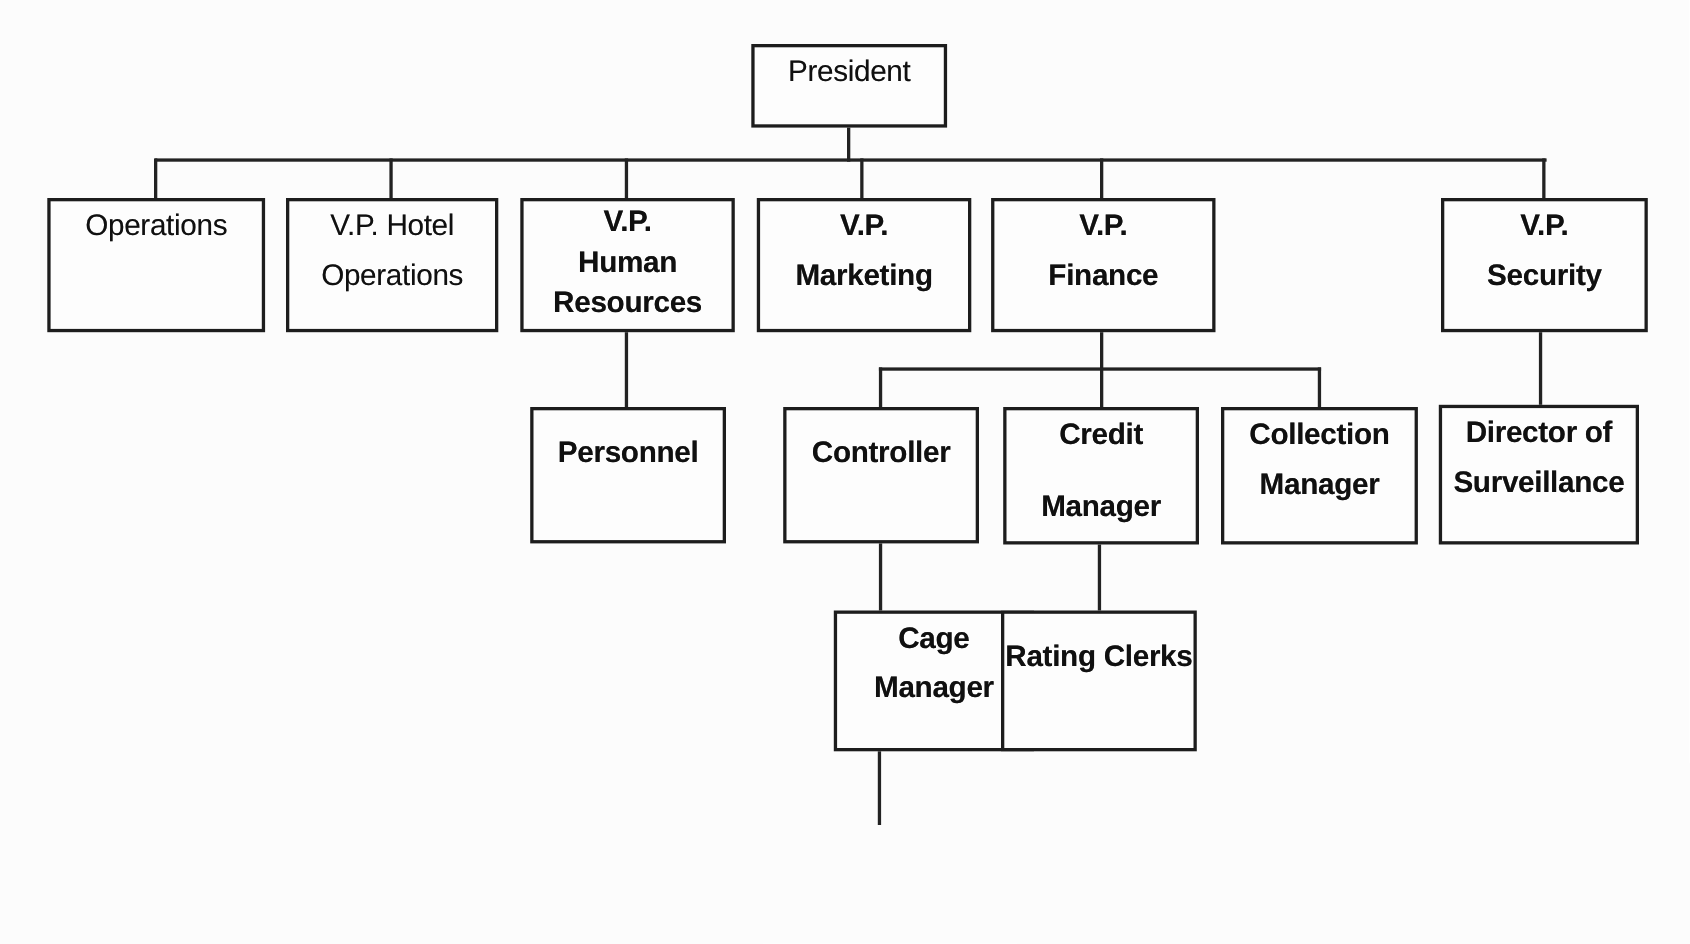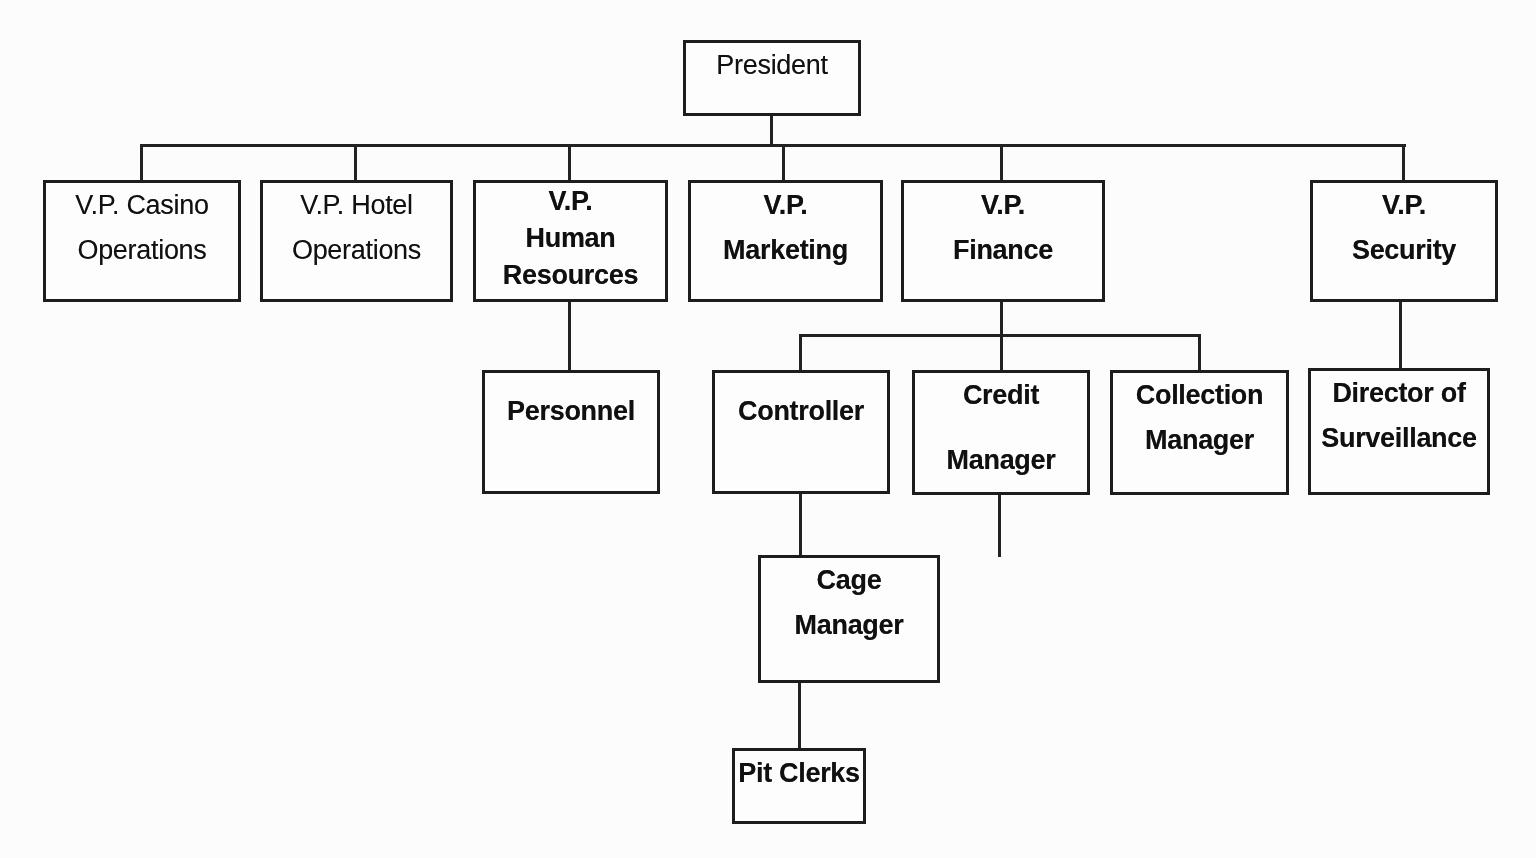--- a/index.html
+++ b/index.html
@@ -74,21 +74,20 @@
 
   <div class="vline" style="left:998px; top:492px; height:65px;"></div>
 
   <div class="vline" style="left:798px; top:680px; height:70px;"></div>
 
   <div class="node regular" style="left:683px; top:40px; width:178px; height:76px;">
     <span>President</span>
   </div>
 
   <div class="node regular" style="left:43px; top:180px; width:198px; height:122px;">
-    <span>V.P. Casino</span>
     <span>Operations</span>
   </div>
 
   <div class="node regular" style="left:260px; top:180px; width:193px; height:122px;">
     <span>V.P. Hotel</span>
     <span>Operations</span>
   </div>
 
   <div class="node tight" style="left:473px; top:180px; width:195px; height:122px;">
     <span>V.P.</span>
@@ -132,18 +131,18 @@
   <div class="node" style="left:1308px; top:368px; width:182px; height:127px;">
     <span>Director of</span>
     <span>Surveillance</span>
   </div>
 
   <div class="node" style="left:710px; top:555px; width:182px; height:128px;margin-left:48px;">
     <span>Cage</span>
     <span>Manager</span>
   </div>
 
+  <div class="node top-align" style="left:910px; top:555px; width:178px; height:128px;">
+    <span>Rating Clerks</span>
+  </div>
 
-  <div class="node" style="left:732px; top:748px; width:134px; height:76px;">
-    <span>Pit Clerks</span>
-  </div>
 
 </div>
 
 </body></html>

